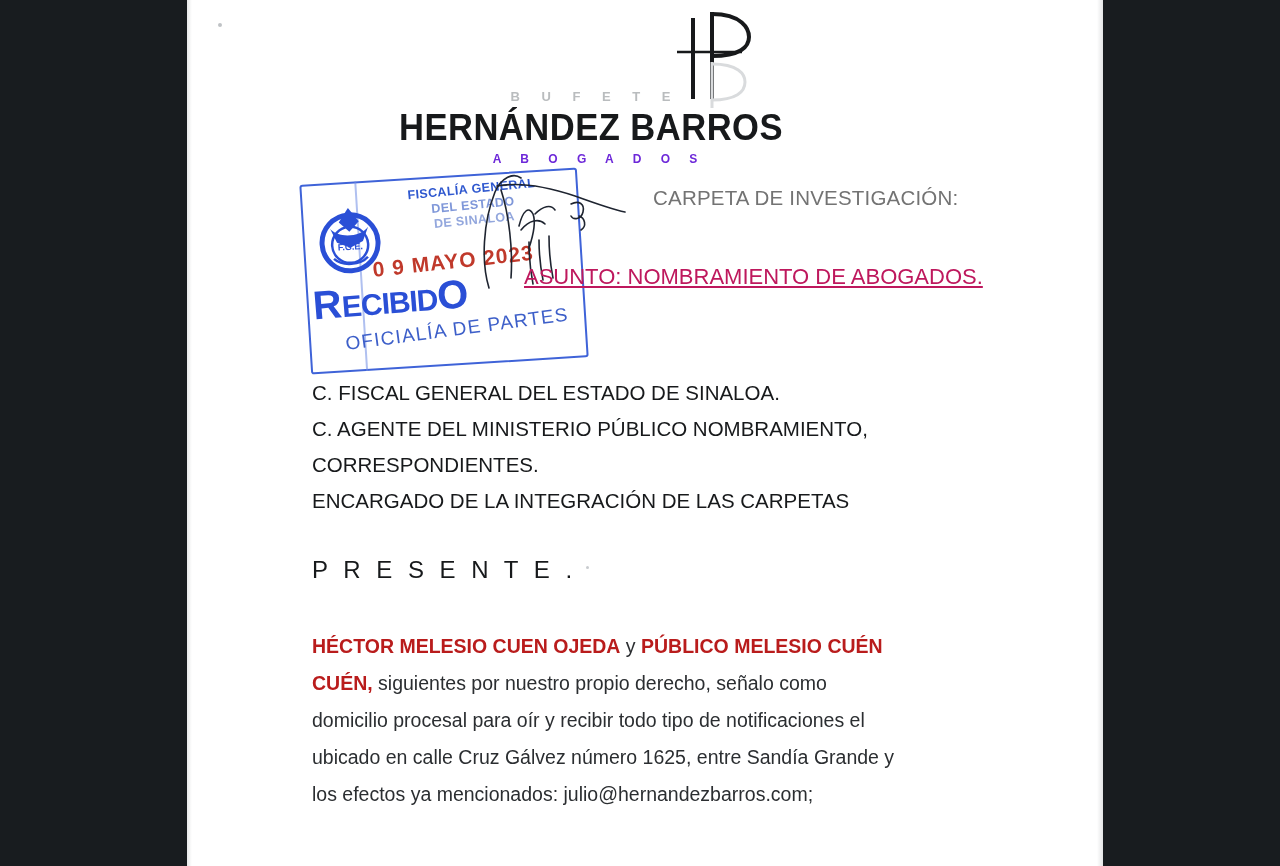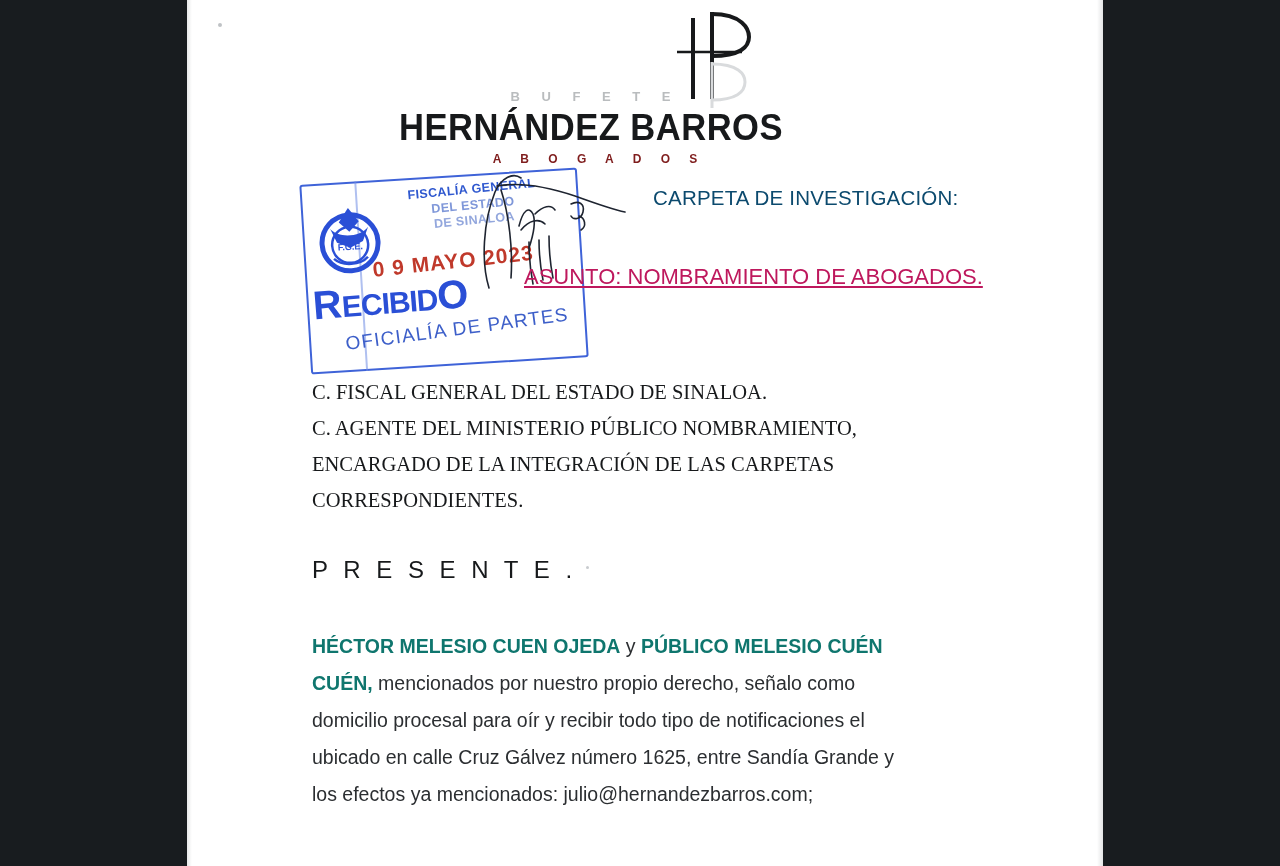--- a/index.html
+++ b/index.html
@@ -103,38 +103,38 @@
     line-height: 1.05;
     margin-top: 6px;
     position: relative;
     left: -120px;
     transform: scaleX(0.96);
   }
   .abogados {
     font-family: "Liberation Sans", sans-serif;
     font-size: 12px;
     letter-spacing: 8px;
-    color: #7f1d1d;
+    color: #6d28d9;
     font-weight: 700;
     margin-top: 5px;
     position: relative;
     left: -112px;
   }
 
   
   #carpeta-block {
     position: absolute;
     left: 466px;
     top: 186px;
     width: 420px;
   }
   .hdr-line {
     font-family: "Liberation Sans", sans-serif;
     font-size: 20.5px;
-    color: #0c4a6e;
+    color: #737373;
     letter-spacing: 0.2px;
     white-space: nowrap;
   }
   #asunto-line {
     position: absolute;
     left: 337px;
     top: 264px;
     font-family: "Liberation Sans", sans-serif;
     font-size: 22px;
     color: #be185d;
@@ -239,21 +239,21 @@
   }
 
   
   #addressee {
     position: absolute;
     left: 125px;
     top: 375px;
     width: 720px;
   }
   #addressee .aline {
-    font-family: Liberation Serif, serif;
+    font-family: Liberation Sans, sans-serif;
     font-size: 20.5px;
     color: #17191b;
     line-height: 1.75;
     white-space: nowrap;
   }
 
   #presente {
     position: absolute;
     left: 125px;
     top: 556px;
@@ -267,21 +267,21 @@
   #body-para {
     position: absolute;
     left: 125px;
     top: 628px;
     width: 660px;
     font-family: "Liberation Sans", sans-serif;
     font-size: 19.5px;
     line-height: 37px;
     color: #2b2e31;
   }
-  #body-para b { color: #0f766e; font-weight: 700; }
+  #body-para b { color: #b91c1c; font-weight: 700; }
   .pline { white-space: nowrap; }
   .pline.clipped { position: relative; }
 </style>
 </head>
 <body>
 
 <div id="viewer">
 
   <div id="page">
     <div class="sheet">
@@ -357,32 +357,32 @@
 
       <div id="carpeta-block">
         <div class="hdr-line">CARPETA DE INVESTIGACIÓN:</div>
 
       </div>
       <div id="asunto-line">ASUNTO: NOMBRAMIENTO DE ABOGADOS.</div>
 
       <div id="addressee">
         <div class="aline">C.  FISCAL GENERAL DEL ESTADO DE SINALOA.</div>
         <div class="aline">C. AGENTE DEL MINISTERIO PÚBLICO NOMBRAMIENTO,</div>
+        <div class="aline">CORRESPONDIENTES.</div>
         <div class="aline">ENCARGADO DE LA INTEGRACIÓN DE LAS CARPETAS</div>
-        <div class="aline">CORRESPONDIENTES.</div>
       </div>
 
       <div id="presente">P R E S E N T E .</div>
 
       <div id="body-para">
         <div class="pline">
           <b>HÉCTOR MELESIO CUEN OJEDA</b><span> y </span><b>PÚBLICO MELESIO CUÉN</b>
         </div>
         <div class="pline">
-          <b>CUÉN,</b><span> mencionados por nuestro propio derecho,  señalo como</span>
+          <b>CUÉN,</b><span> siguientes por nuestro propio derecho,  señalo como</span>
         </div>
         <div class="pline">domicilio procesal para oír y recibir todo tipo de notificaciones el</div>
         <div class="pline">ubicado en calle Cruz Gálvez número 1625, entre Sandía Grande y</div>
         <div class="pline clipped">los efectos ya mencionados: julio@hernandezbarros.com;</div>
       </div>
 
     </div>
   </div>
 </div>
 

